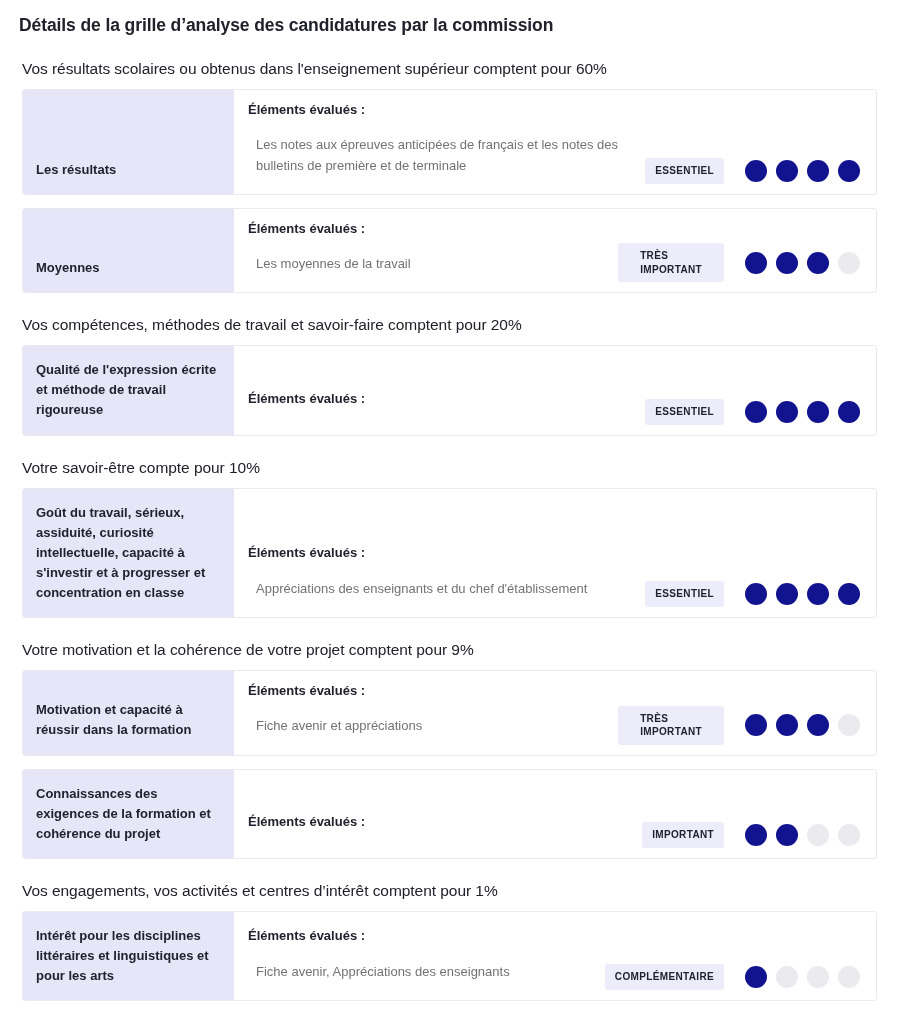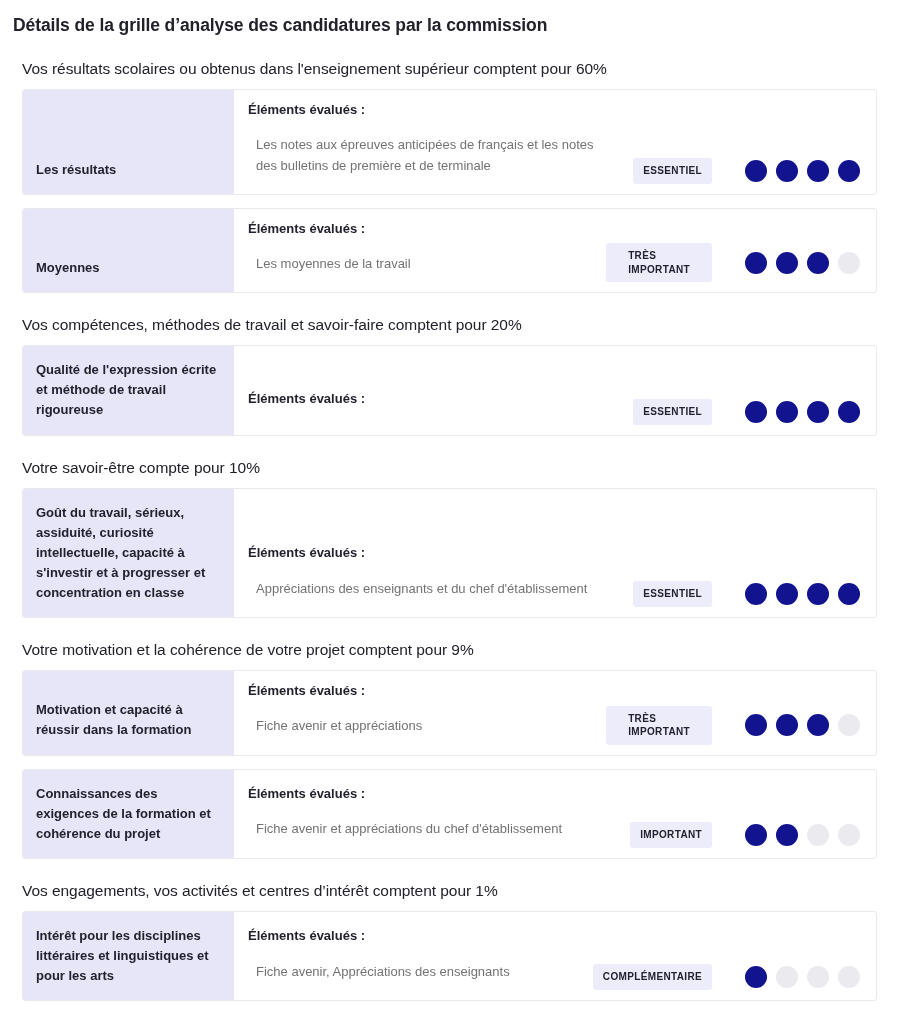--- a/index.html
+++ b/index.html
@@ -18,21 +18,21 @@
     width: 910px;
     box-sizing: border-box;
     padding: 0;
   }
   .page-title {
     font-size: 17.5px;
     font-weight: 700;
     color: #21212b;
     letter-spacing: -0.1px;
     margin: 0;
-    padding: 14px 0 0 13px;
+    padding: 14px 0 0 19px;
     line-height: 1.3;
   }
   .section {
     margin: 0;
   }
   .section-heading {
     font-size: 15.5px;
     font-weight: 400;
     color: #21212b;
     letter-spacing: -0.05px;
@@ -95,21 +95,21 @@
     font-weight: 400;
     color: #737373;
     line-height: 1.55;
     margin: 8px;
   }
 
   .card-rating {
     flex: 0 0 auto;
     display: flex;
     align-items: center;
-    gap: 16px;
+    gap: 4px;
     padding-right: 16px;
   }
   .badge {
     background: #ececfb;
     border-radius: 3px;
     font-size: 10px;
     font-weight: 700;
     letter-spacing: 0.35px;
     color: #22222e;
     padding: 6px 10px;
@@ -259,21 +259,20 @@
               </div>
             </div>
           </div>
           <div class="card">
             <div class="card-criterion">
               <div class="card-criterion-label">Connaissances des exigences de la formation et cohérence du projet</div>
             </div>
             <div class="card-body">
               <div class="card-body-text">
                 <p class="elements-label">Éléments évalués :</p>
-                <p class="elements-value">Fiche avenir et appréciations du chef d'établissement</p>
               </div>
               <div class="card-rating">
                 <div class="badge">IMPORTANT</div>
                 <div class="dots">
                   <span class="dot filled"></span>
                   <span class="dot filled"></span>
                   <span class="dot"></span>
                   <span class="dot"></span>
                 </div>
               </div>

